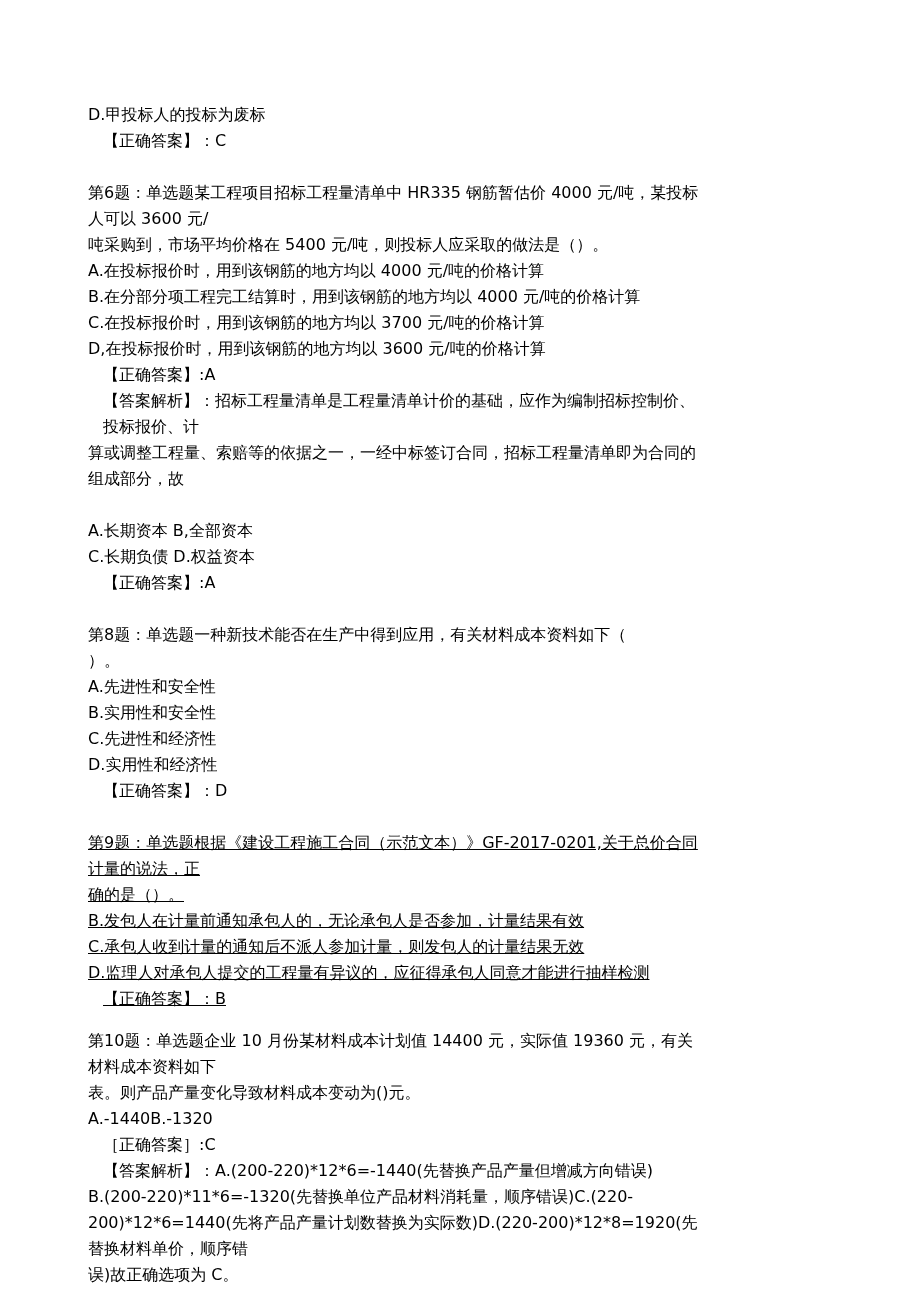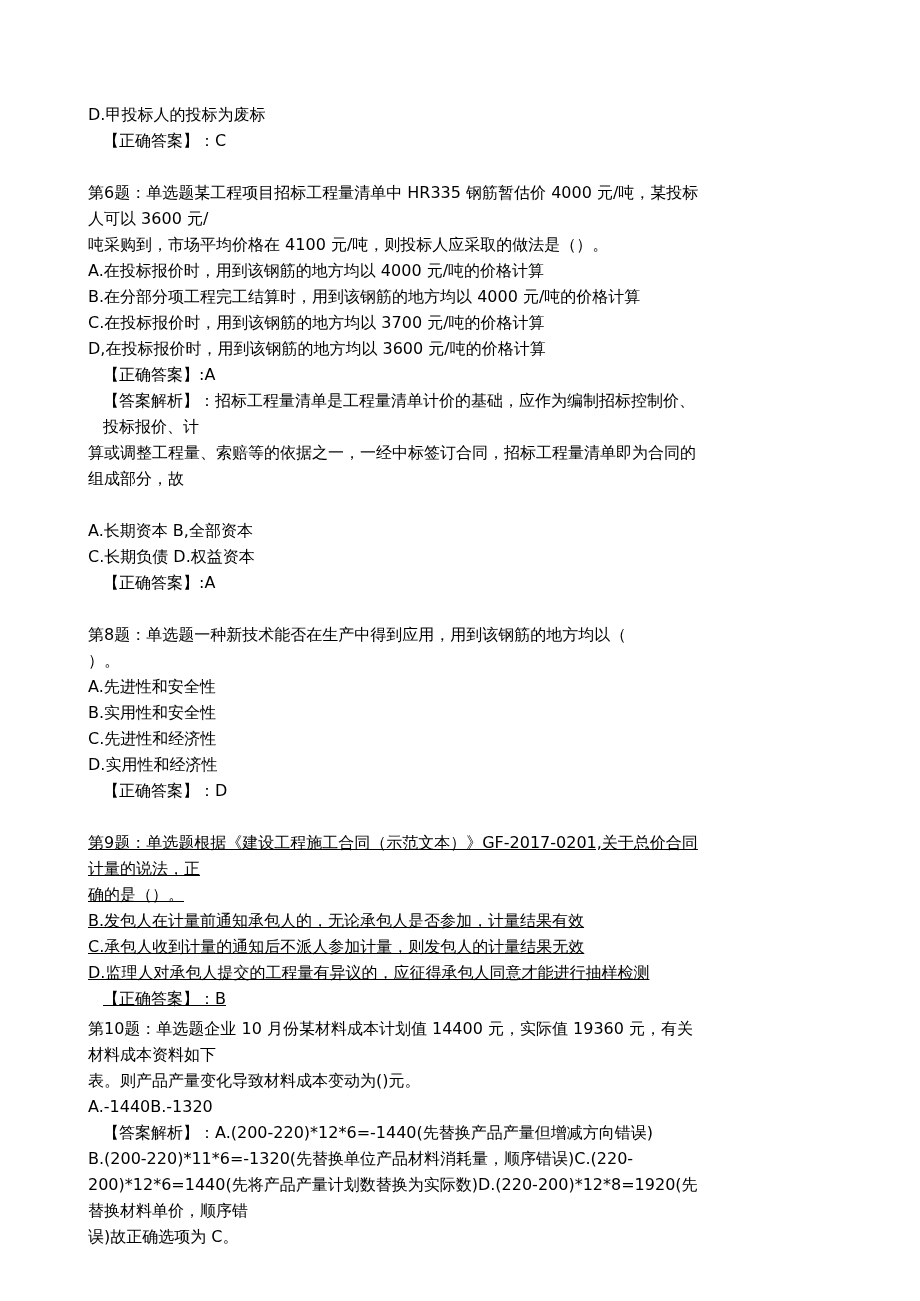--- a/index.html
+++ b/index.html
@@ -36,52 +36,53 @@
 </head>
 <body>
 
 <div class="page" style="background: rgb(255, 255, 255); color: rgb(0, 0, 0);">
     <div class="block" style="margin-top: 0px;">
       <p class="line">D.甲投标人的投标为废标</p>
       <p class="line indent">【正确答案】：C</p>
     </div>
     <div class="block" style="margin-top: 26px;">
       <p class="line">第6题：单选题某工程项目招标工程量清单中 HR335 钢筋暂估价 4000 元/吨，某投标人可以 3600 元/</p>
-      <p class="line">吨采购到，市场平均价格在 4100 元/吨，则投标人应采取的做法是（）。</p>
+      <p class="line">吨采购到，市场平均价格在 5400 元/吨，则投标人应采取的做法是（）。</p>
       <p class="line">A.在投标报价时，用到该钢筋的地方均以 4000 元/吨的价格计算</p>
       <p class="line">B.在分部分项工程完工结算时，用到该钢筋的地方均以 4000 元/吨的价格计算</p>
       <p class="line">C.在投标报价时，用到该钢筋的地方均以 3700 元/吨的价格计算</p>
       <p class="line">D,在投标报价时，用到该钢筋的地方均以 3600 元/吨的价格计算</p>
       <p class="line indent">【正确答案】:A</p>
       <p class="line indent">【答案解析】：招标工程量清单是工程量清单计价的基础，应作为编制招标控制价、投标报价、计</p>
       <p class="line">算或调整工程量、索赔等的依据之一，一经中标签订合同，招标工程量清单即为合同的组成部分，故</p>
     </div>
     <div class="block" style="margin-top: 26px;">
       <p class="line">A.长期资本 B,全部资本</p>
       <p class="line">C.长期负债 D.权益资本</p>
       <p class="line indent">【正确答案】:A</p>
     </div>
     <div class="block" style="margin-top: 26px;">
-      <p class="line">第8题：单选题一种新技术能否在生产中得到应用，用到该钢筋的地方均以（                          ）。</p>
+      <p class="line">第8题：单选题一种新技术能否在生产中得到应用，有关材料成本资料如下（                          ）。</p>
       <p class="line">A.先进性和安全性</p>
       <p class="line">B.实用性和安全性</p>
       <p class="line">C.先进性和经济性</p>
       <p class="line">D.实用性和经济性</p>
       <p class="line indent">【正确答案】：D</p>
     </div>
     <div class="block" style="margin-top: 26px; text-decoration: underline;">
       <p class="line">第9题：单选题根据《建设工程施工合同（示范文本）》GF-2017-0201,关于总价合同计量的说法，正</p>
       <p class="line">确的是（）。</p>
       <p class="line">B.发包人在计量前通知承包人的，无论承包人是否参加，计量结果有效</p>
       <p class="line">C.承包人收到计量的通知后不派人参加计量，则发包人的计量结果无效</p>
       <p class="line">D.监理人对承包人提交的工程量有异议的，应征得承包人同意才能进行抽样检测</p>
       <p class="line indent">【正确答案】：B</p>
     </div>
-    <div class="block" style="margin-top: 4px;">
+    <div class="block" style="margin-top: 16px;">
       <p class="line">第10题：单选题企业 10 月份某材料成本计划值 14400 元，实际值 19360 元，有关材料成本资料如下</p>
       <p class="line">表。则产品产量变化导致材料成本变动为()元。</p>
       <p class="line">A.-1440B.-1320</p>
+      <p class="line indent">［正确答案］:C</p>
       <p class="line indent">【答案解析】：A.(200-220)*12*6=-1440(先替换产品产量但增减方向错误)</p>
       <p class="line">B.(200-220)*11*6=-1320(先替换单位产品材料消耗量，顺序错误)C.(220-</p>
       <p class="line">200)*12*6=1440(先将产品产量计划数替换为实际数)D.(220-200)*12*8=1920(先替换材料单价，顺序错</p>
       <p class="line">误)故正确选项为 C。</p>
     </div>
   </div>
 
 </body></html>

